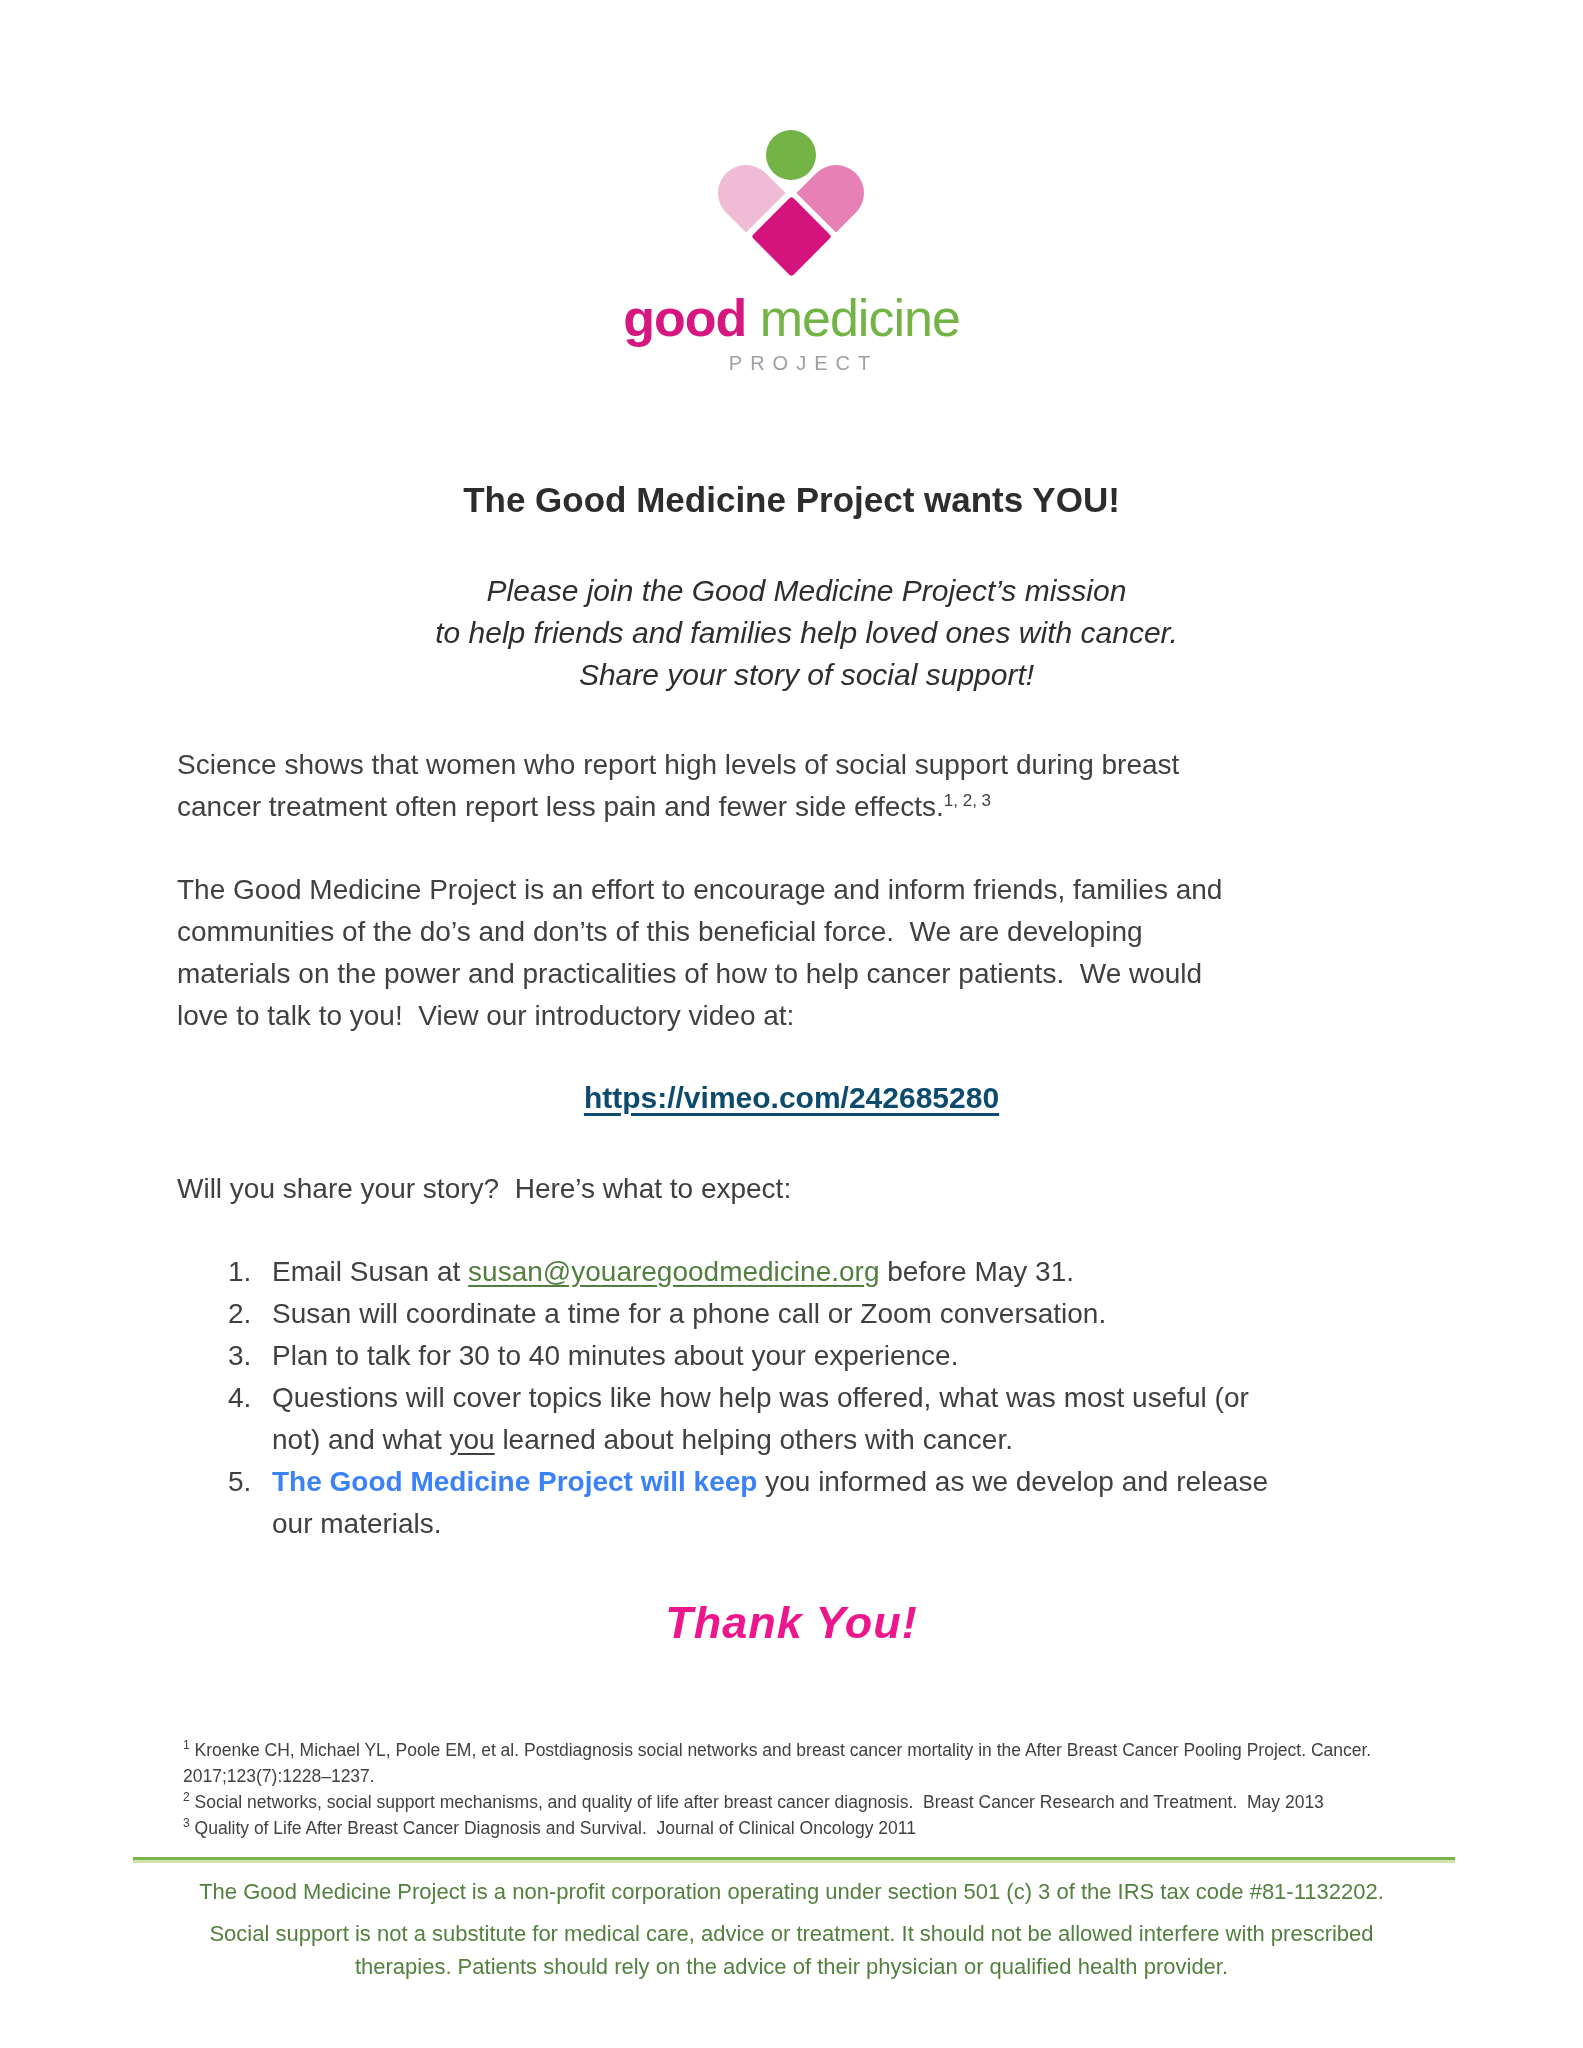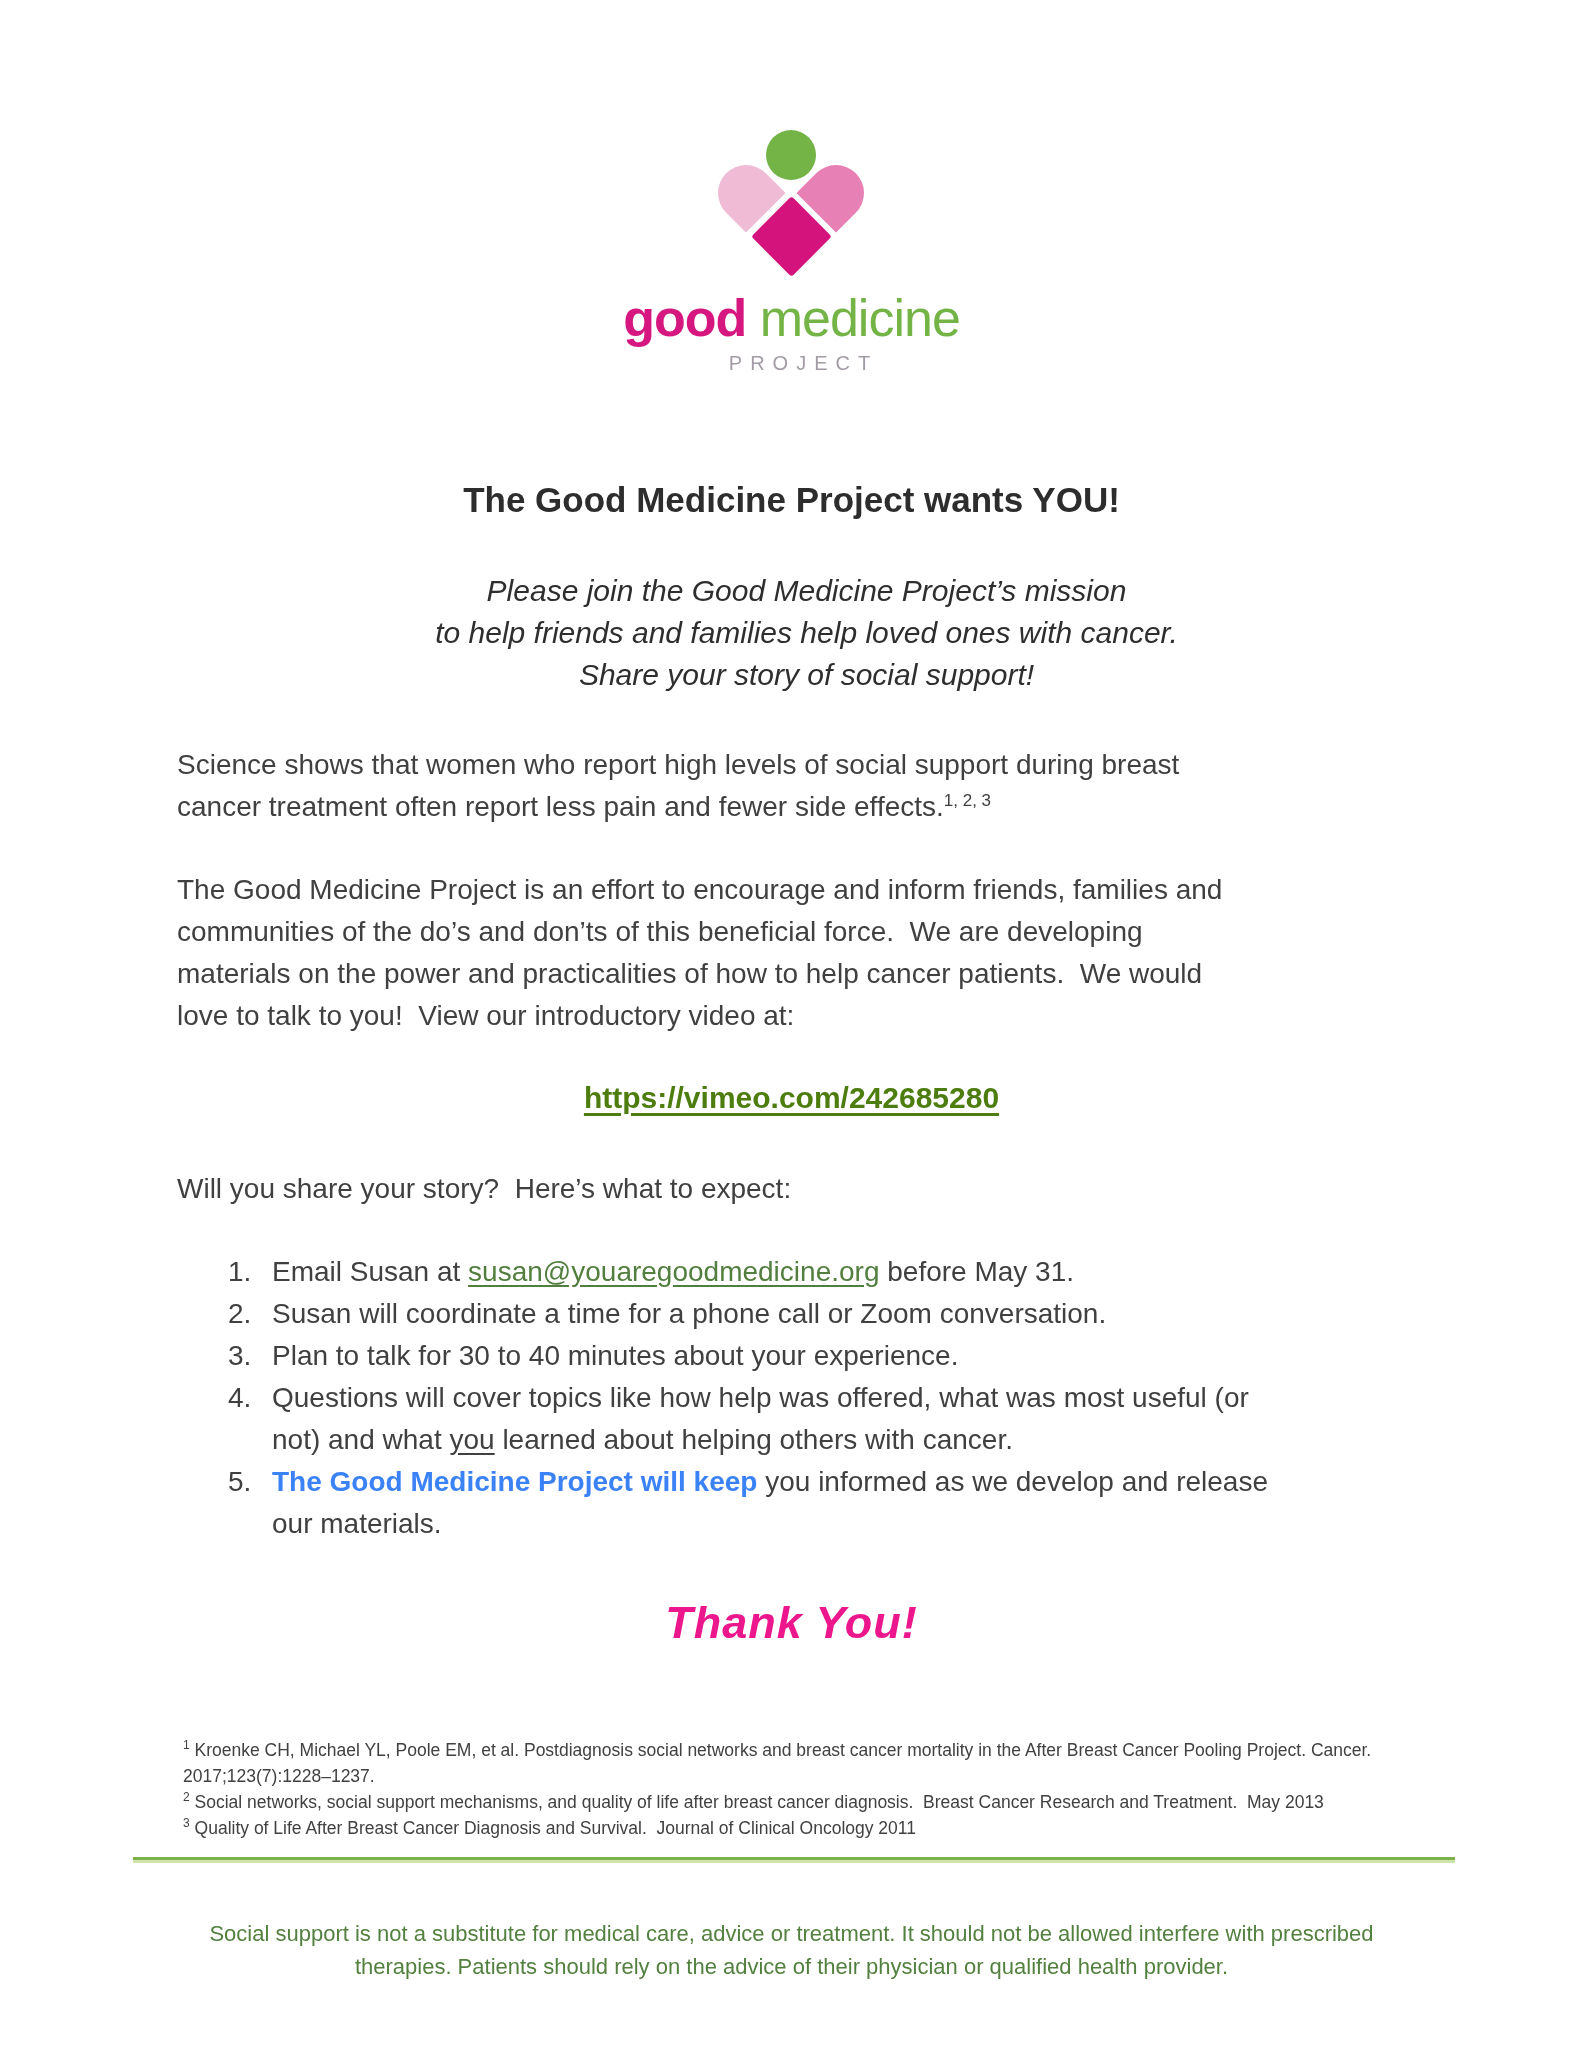--- a/index.html
+++ b/index.html
@@ -37,21 +37,21 @@
 
   
   .body-text { position:absolute; left:177px; width:1255px; font-size:28px;
                line-height:42px; color:#404040; }
   .para1 { top:744px; }
   .para2 { top:869px; }
   .prompt { top:1168px; }
   sup.refs { font-size:17px; vertical-align:super; line-height:0; }
 
   .vimeo-wrap { position:absolute; top:1081px; left:0; right:0; text-align:center; }
-  a.vimeo { font-size:30px; font-weight:bold; color:#4d7c0f; text-decoration:underline;
+  a.vimeo { font-size:30px; font-weight:bold; color:#0c4a6e; text-decoration:underline;
             text-underline-offset:5px;margin-top:34px; }
 
   
   .steps { position:absolute; top:1251px; left:228px; width:1215px;
            font-size:28px; line-height:42px; color:#404040; }
   .li { display:flex; align-items:flex-start; }
   .li .num { width:44px; flex:0 0 44px; }
   .li .txt { flex:1; }
   a.email { color:#527e3e; text-decoration:underline; text-underline-offset:4px; }
   .u { text-decoration:underline; text-underline-offset:4px; }
@@ -138,16 +138,17 @@
   <div class="thanks">Thank You!</div>
 
   <div class="footnotes">
     <div class="fn pre"><sup>1</sup><span> Kroenke CH, Michael YL, Poole EM, et al. Postdiagnosis social networks and breast cancer mortality in the After Breast Cancer Pooling Project. Cancer.
 2017;123(7):1228–1237.</span></div>
     <div class="fn pre"><sup>2</sup><span> Social networks, social support mechanisms, and quality of life after breast cancer diagnosis.  Breast Cancer Research and Treatment.  May 2013</span></div>
     <div class="fn pre"><sup>3</sup><span> Quality of Life After Breast Cancer Diagnosis and Survival.  Journal of Clinical Oncology 2011</span></div>
   </div>
 
   <div class="rule"></div>
+  <div class="footer-1">The Good Medicine Project is a non-profit corporation operating under section 501 (c) 3 of the IRS tax code #81-1132202.</div>
   <div class="footer-2 pre">Social support is not a substitute for medical care, advice or treatment. It should not be allowed interfere with prescribed
 therapies. Patients should rely on the advice of their physician or qualified health provider.</div>
 
 </div>
 
 </body></html>

